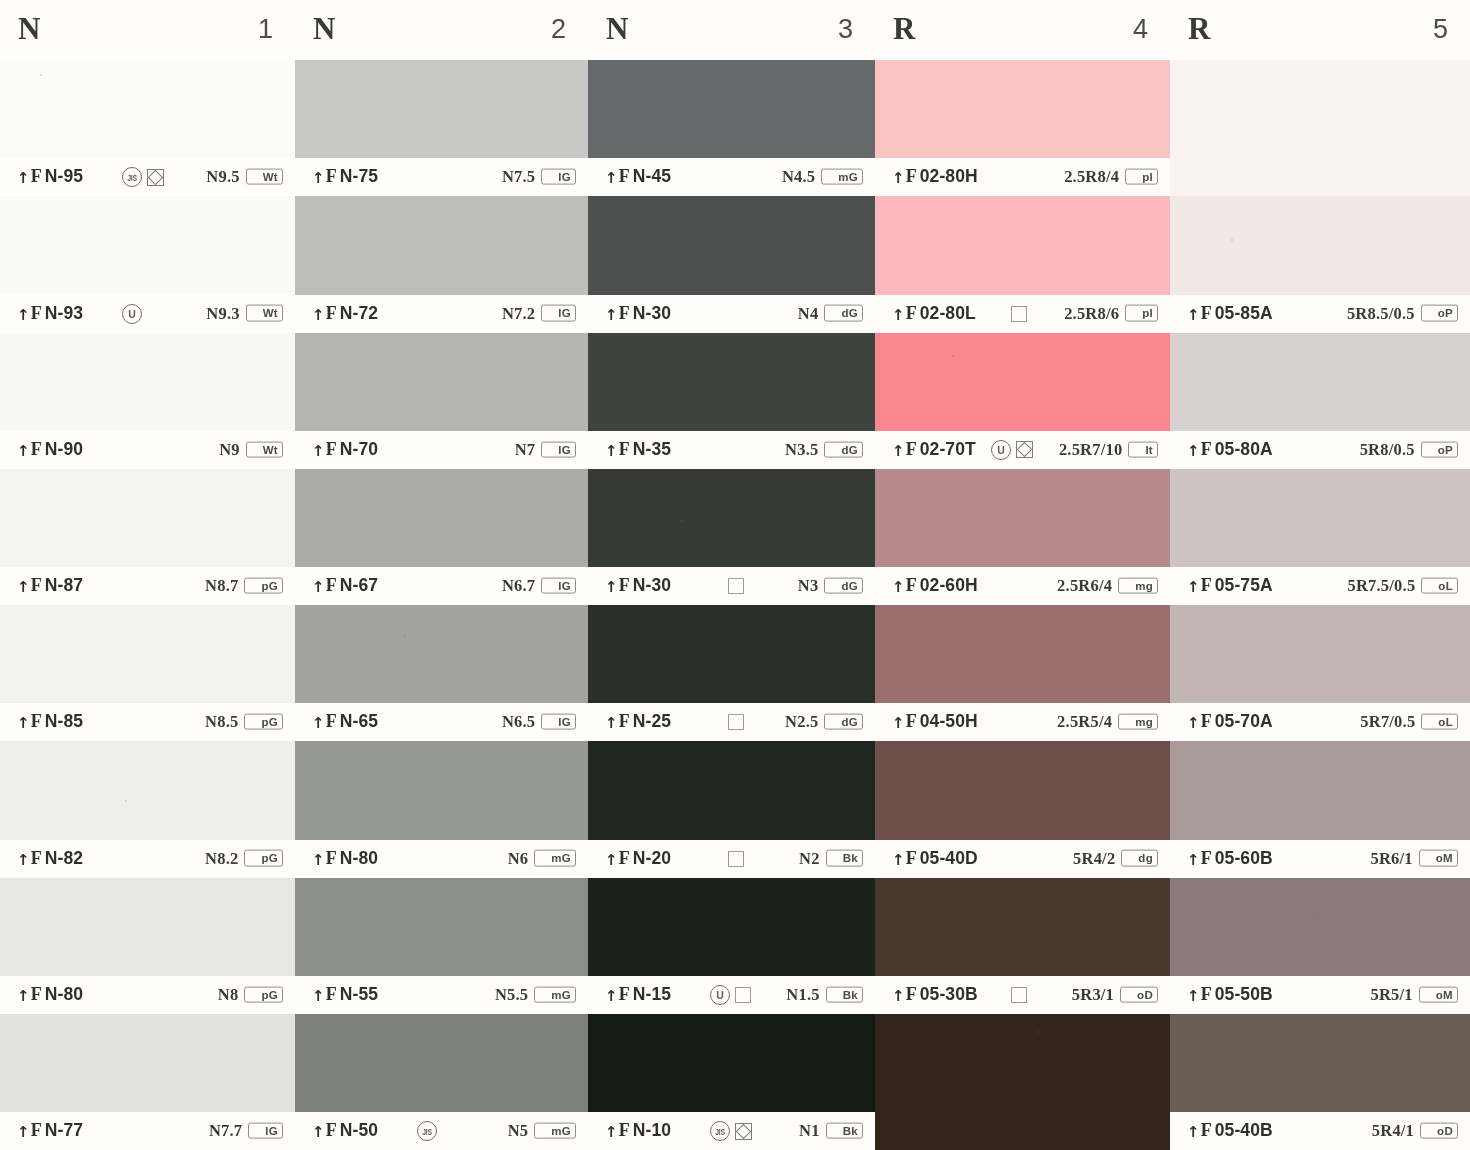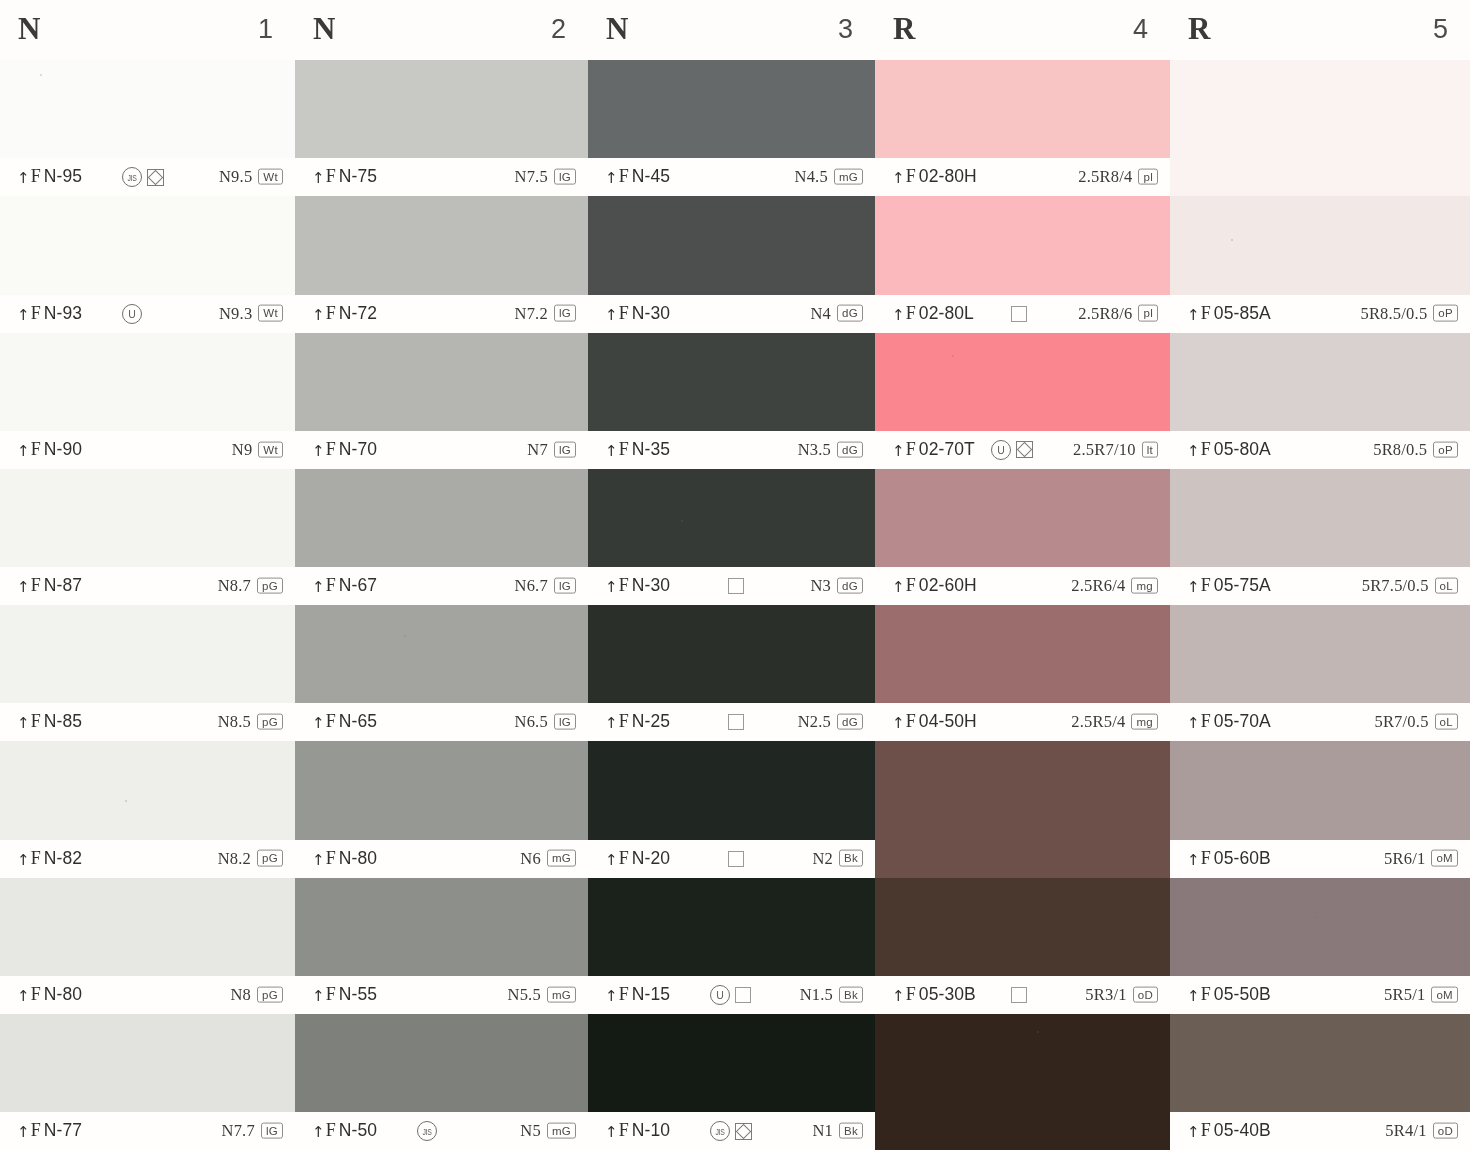--- a/index.html
+++ b/index.html
@@ -52,20 +52,21 @@
     transform:translateY(-52%);
     font-family:"Liberation Sans", sans-serif;
     font-size:27px;
     color:#4b4b49;
   }
 
   .cells{
     flex:1 1 auto;
     display:flex;
     flex-direction:column;
+    font-weight:bold;
   }
   .cell{
     flex:1 1 0;
     display:flex;
     flex-direction:column;
     position:relative;
     min-height:0;
   }
   .swatch{
     flex:1 1 auto;
@@ -129,21 +130,21 @@
     font-size:16.5px;
     color:#3a3a38;
     letter-spacing:0.2px;
   }
   .tone{
     font-family:"Liberation Sans", sans-serif;
     font-size:11.5px;
     color:#4a4a48;
     border:1px solid #8d8d8b;
     border-radius:2.5px;
-    padding:1px 4px 1px 4px;
+    padding:1px 4px 1px 16px;
     line-height:1.08;
     background:#fffefc;
     letter-spacing:0.3px;
   }
   
   .icon-jis{
     display:inline-block;
     width:18px;height:18px;
     border:1.3px solid #6e6e6c;
     border-radius:50%;
@@ -565,20 +566,27 @@
           <div class="label">
             <div class="code"><span class="arrow">↑</span><span class="fch">F</span><span>04-50H</span></div>
             <div class="right">
               <span class="munsell">2.5R5/4</span>
               <span class="tone">mg</span>
             </div>
           </div>
         </div>
         <div class="cell">
           <div class="swatch" style="background: rgb(109, 80, 74);"></div>
+          <div class="label">
+            <div class="code"><span class="arrow">↑</span><span class="fch">F</span><span>05-40D</span></div>
+            <div class="right">
+              <span class="munsell">5R4/2</span>
+              <span class="tone">dg</span>
+            </div>
+          </div>
         </div>
         <div class="cell">
           <div class="swatch" style="background: rgb(74, 55, 45);"></div>
           <div class="label">
             <div class="code"><span class="arrow">↑</span><span class="fch">F</span><span>05-30B</span></div>
             <div class="marks" style="left: 136px;">
               <span class="icon-square"></span>
             </div>
             <div class="right">
               <span class="munsell">5R3/1</span>

